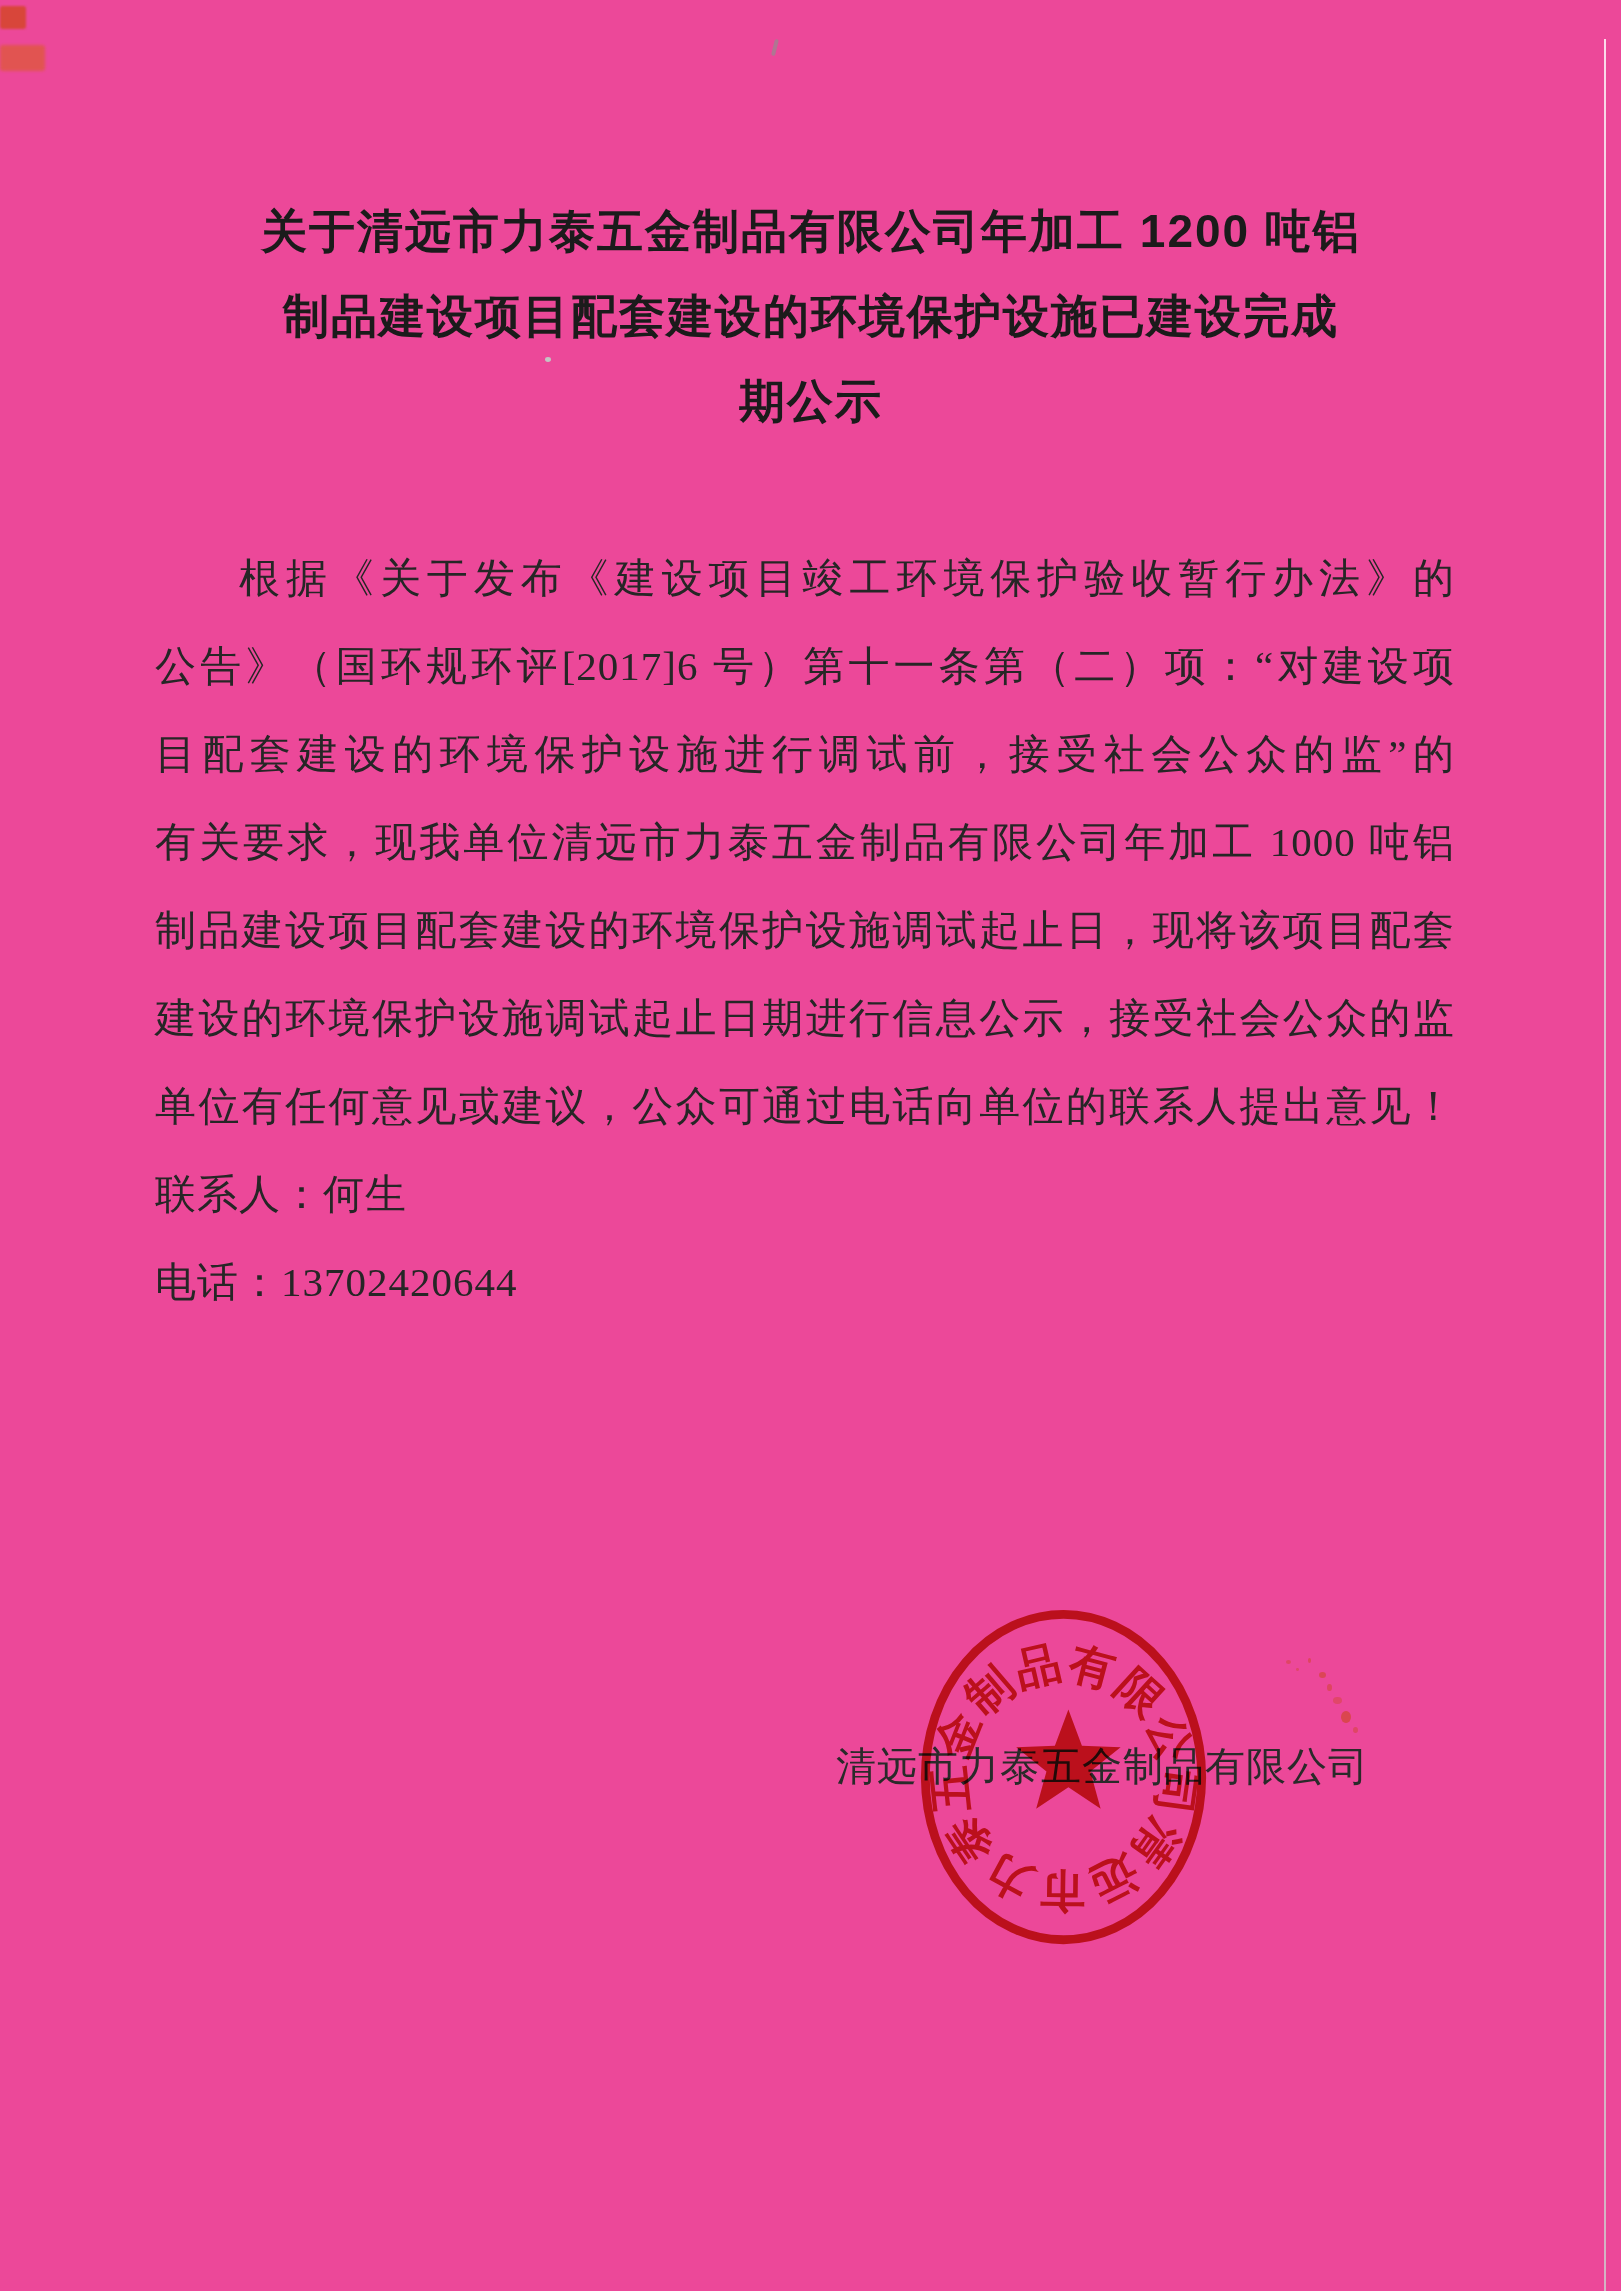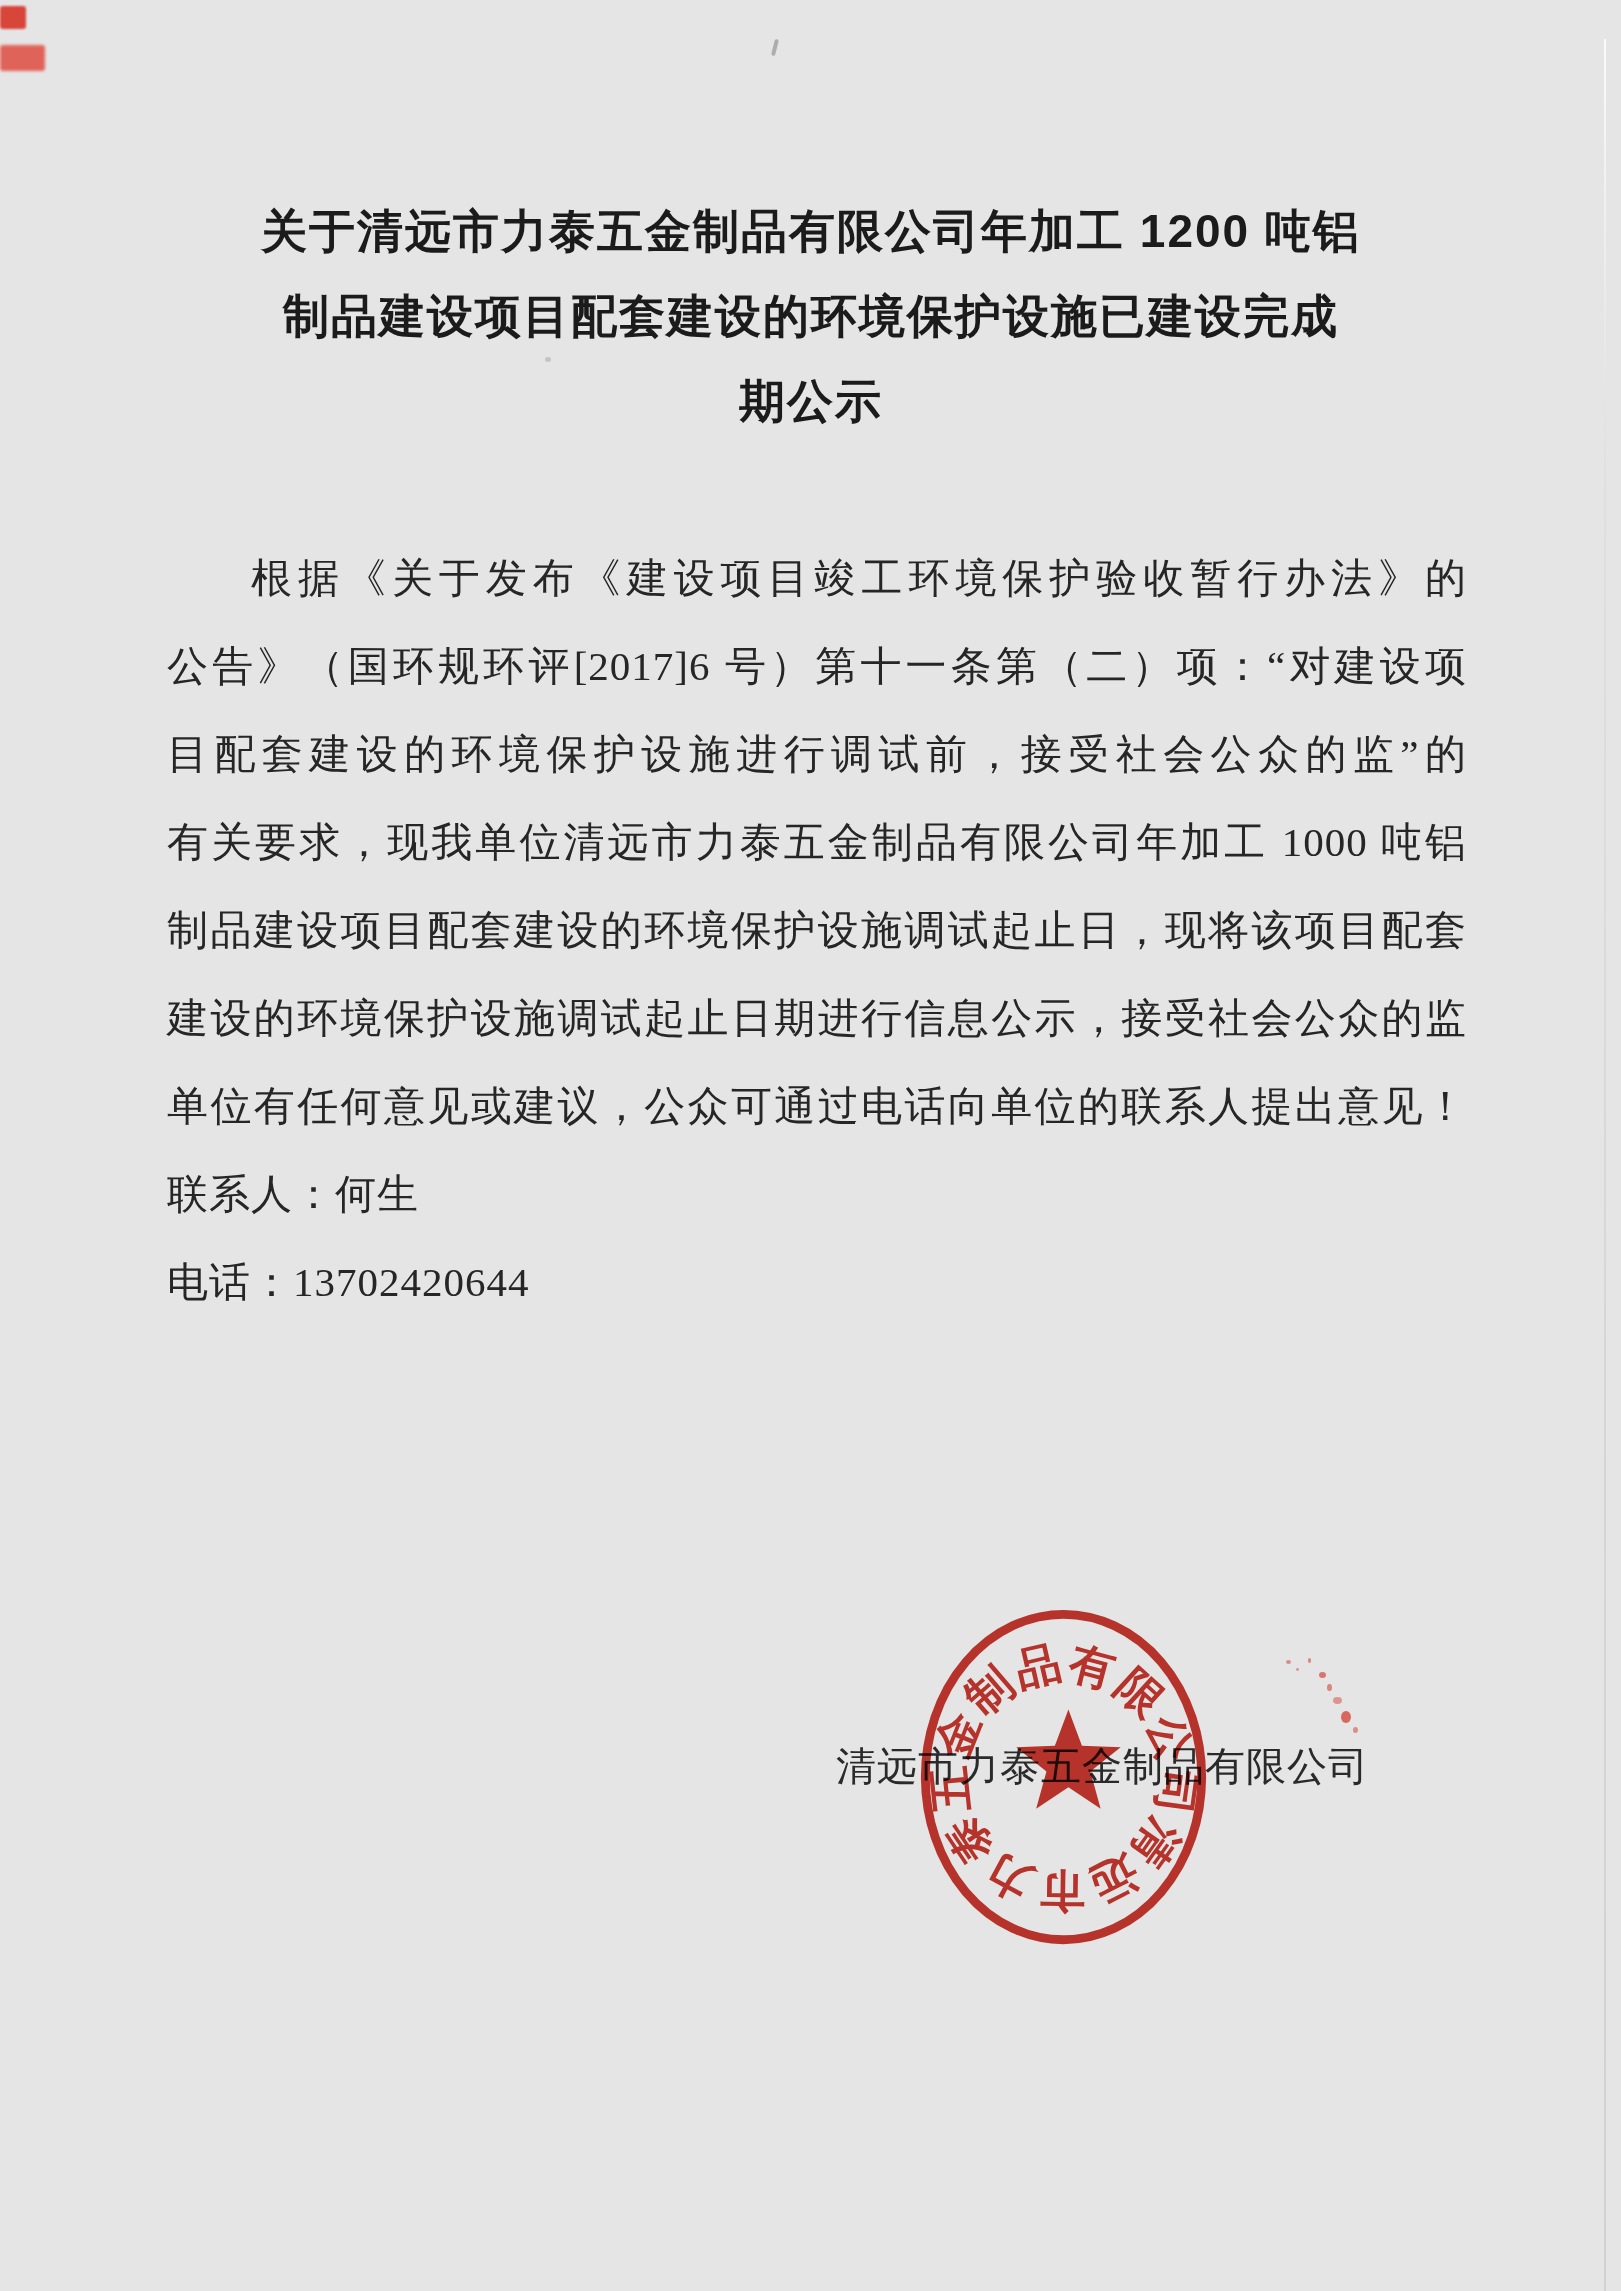--- a/index.html
+++ b/index.html
@@ -1,29 +1,29 @@
 <!DOCTYPE html>
 <html><head>
 <meta charset="utf-8">
 <style>
   html,body { margin:0; padding:0; background:#ffffff; }
   .page {
-    position:relative; width:1621px; height:2292px; background:#e5e5e5;
+    position:relative; width:1621px; height:2292px; background:#ec4899;
     overflow:hidden; font-family:"Liberation Serif", serif;
   }
   
   .title-block {
     position:absolute; top:189px; left:157px; width:1308px;
     font-family:"Liberation Sans", sans-serif; font-weight:bold;
     font-size:46px; line-height:85px; color:#1b1b1b;
     text-align:center; letter-spacing:2px;
   }
   
   .body-block {
-    position:absolute; top:534px; left:167px; width:1300px;
+    position:absolute; top:534px; left:155px; width:1300px;
     font-size:41px; line-height:88px; color:#262626; letter-spacing:1px;
   }
   .body-line { text-align:justify; text-align-last:justify; }
   .body-line.indent { text-indent:84px; }
   .body-line.plain { text-align:right; text-align-last:left; }
   
   .signature {
     position:absolute; top:1739px; left:836px;
     font-size:40px; color:#2a2a2a; letter-spacing:1px; white-space:nowrap;
   }

